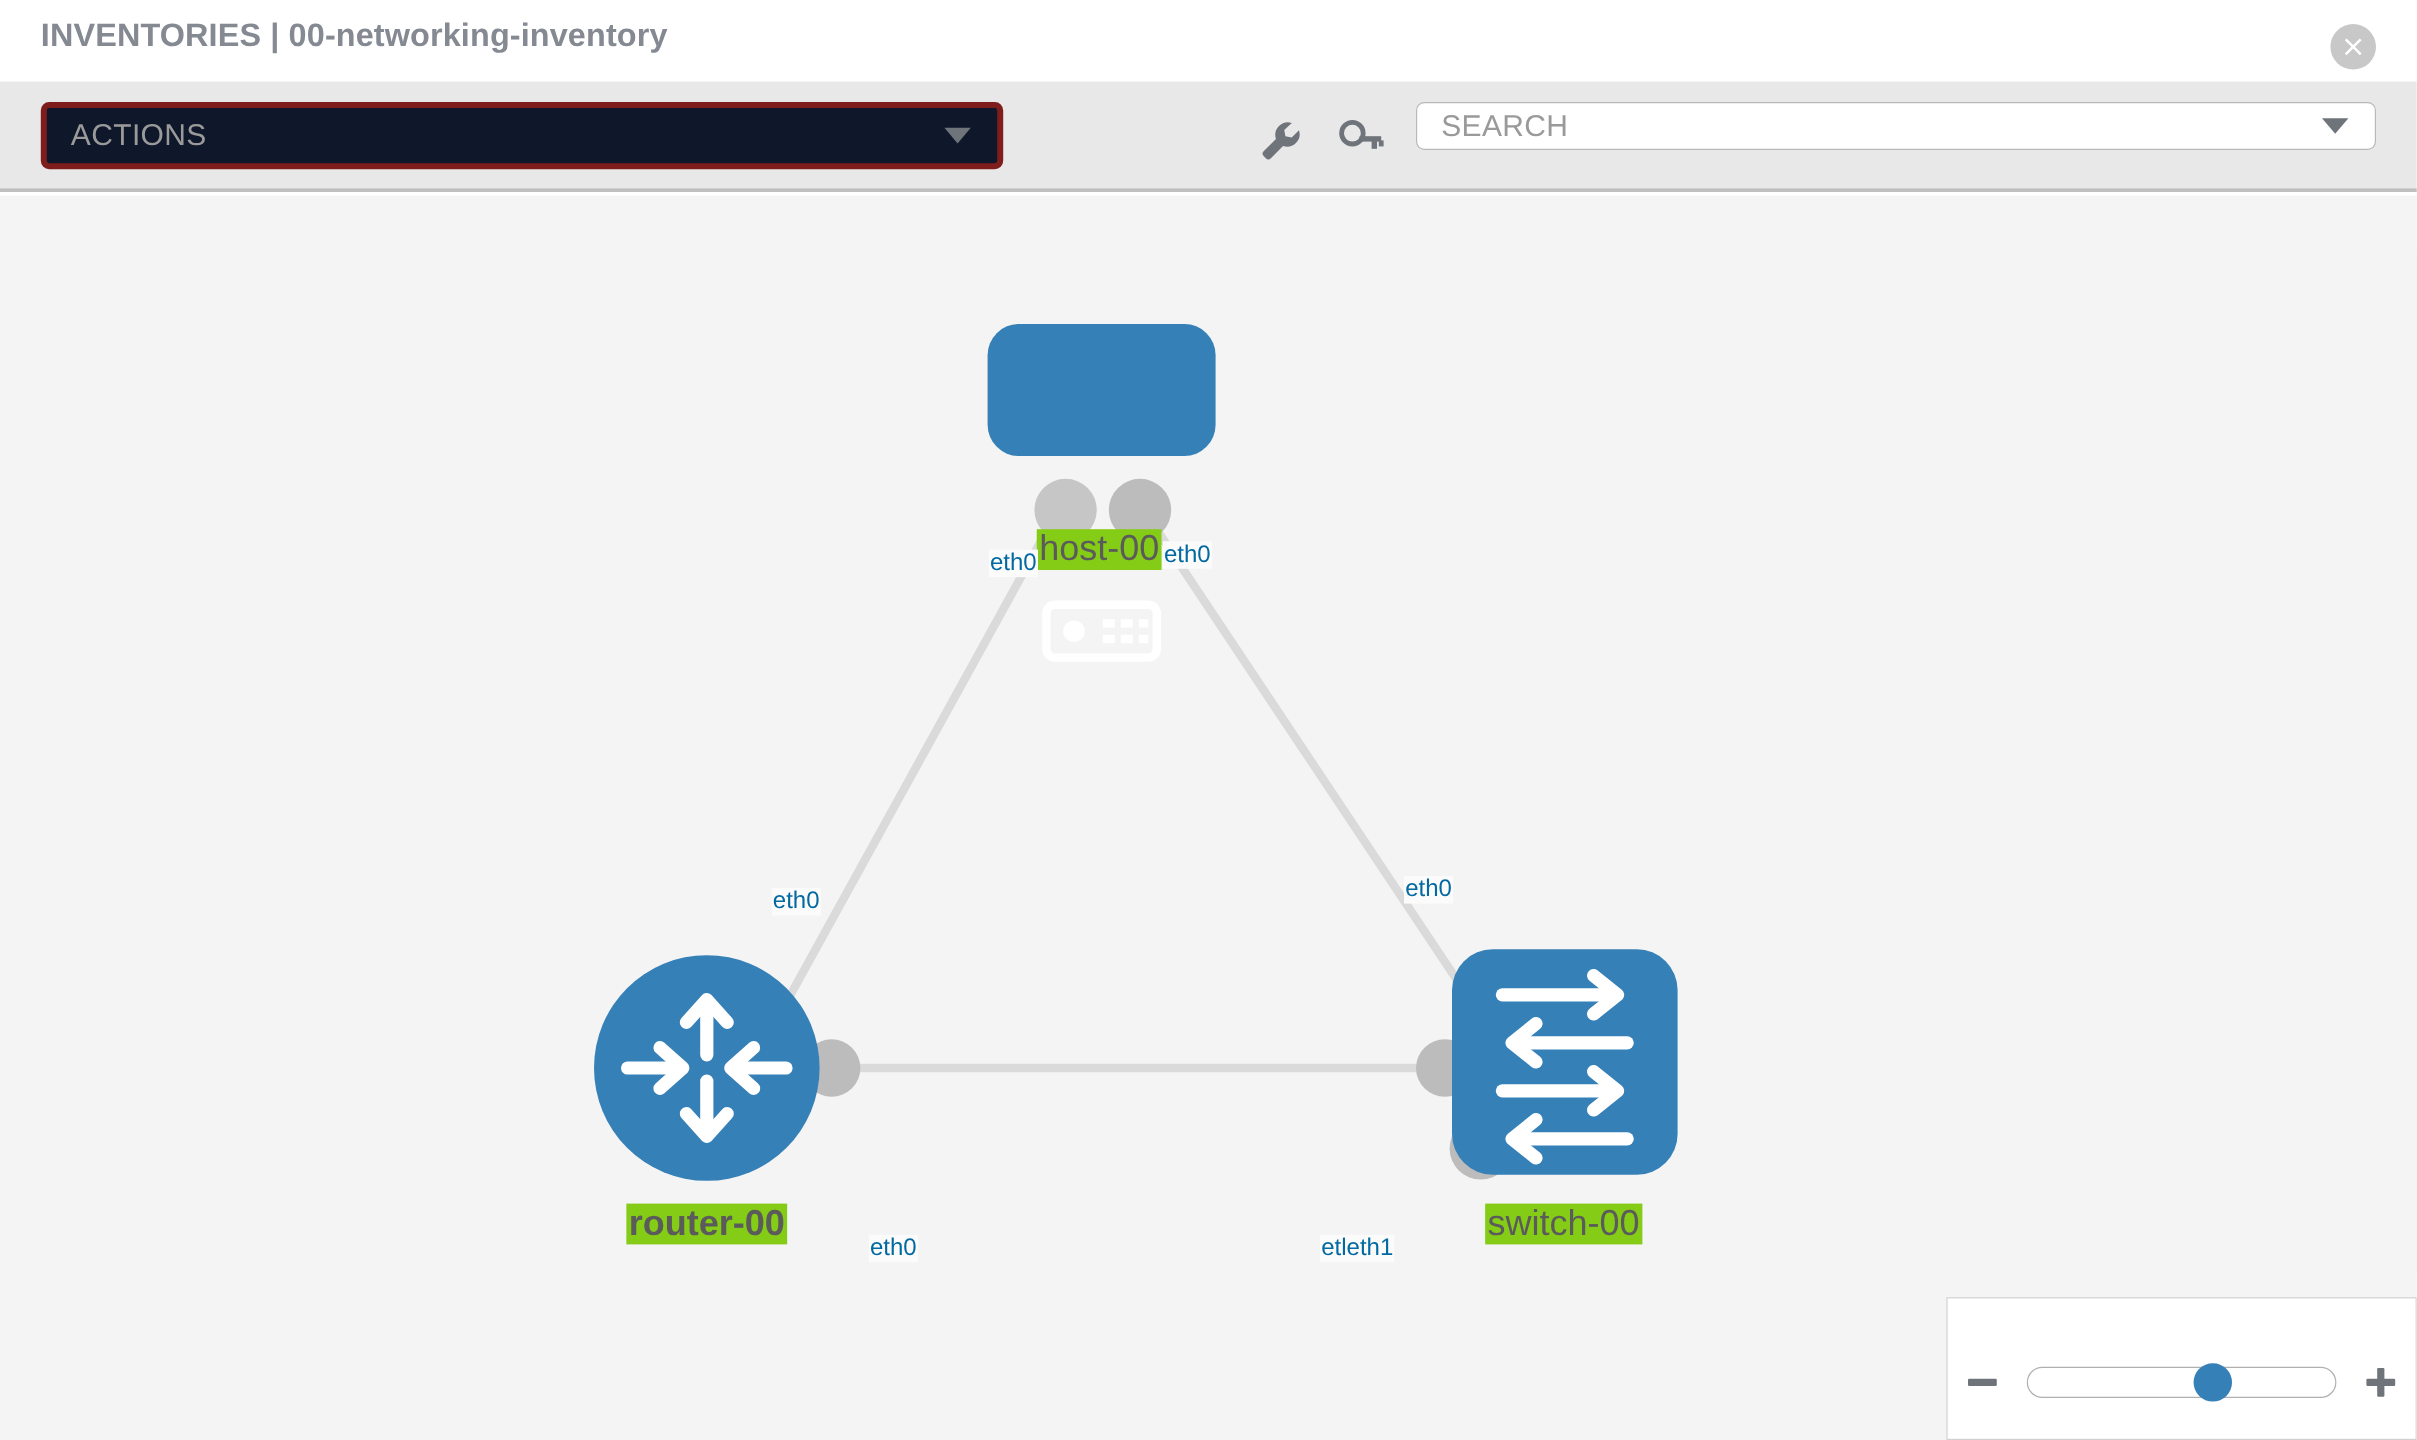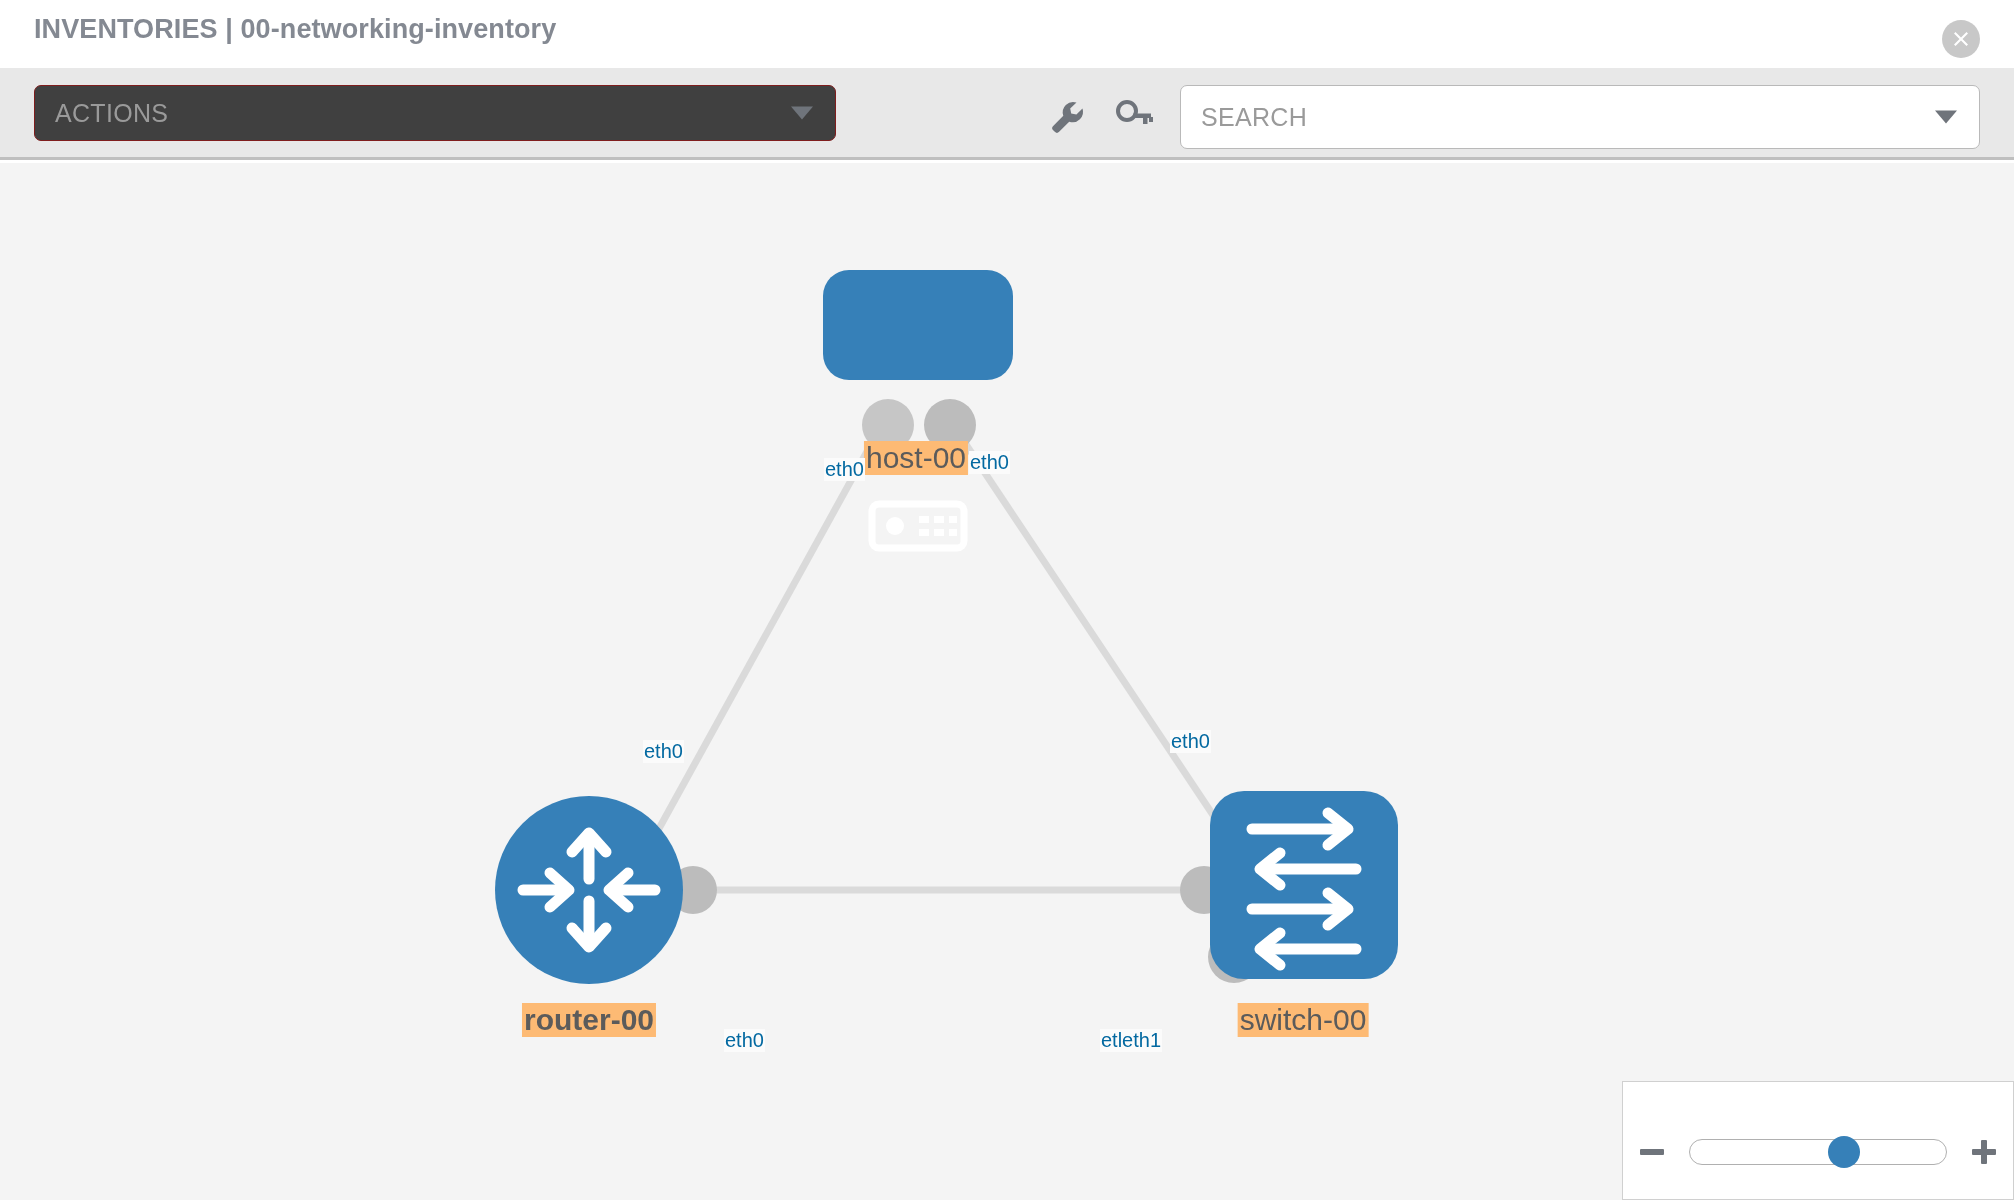--- a/index.html
+++ b/index.html
@@ -38,22 +38,22 @@
   
   .toolbar {
     position: absolute; left: 0; top: 68px;
     width: 2014px; height: 92px;
     background: #e8e8e8;
     border-bottom: 3px solid #bfbfbf;
   }
   .actions-select {
     position: absolute; left: 34px; top: 85px;
     width: 802px; height: 56px;
-    background: #404040;
-    border: 1px solid #7f1d1d;
+    background: #0f172a;
+    border: 5px solid #7f1d1d;
     border-radius: 7px;
     display: flex; align-items: center;
     cursor: pointer;
   }
   .actions-select .label {
     margin-left: 20px;
     font-size: 25px; color: #9a9a9a;
     letter-spacing: 0.3px;
   }
   .caret {
@@ -67,21 +67,21 @@
   .tool-icon {
     position: absolute; top: 96px;
     width: 42px; height: 42px;
     cursor: pointer;
   }
   .tool-icon.wrench { left: 1045px; }
   .tool-icon.key    { left: 1112px; }
 
   .search-box {
     position: absolute; left: 1180px; top: 85px;
-    width: 800px; height: 64px;
+    width: 800px; height: 40px;
     background: #ffffff;
     border: 1px solid #b9b9b9;
     border-radius: 7px;
     display: flex; align-items: center;
     cursor: text;
   }
   .search-box .label {
     margin-left: 20px;
     font-size: 25px; color: #9a9a9a;
     letter-spacing: 0.3px;
@@ -93,21 +93,21 @@
     width: 2014px; height: 1037px;
     background: #f4f4f4;
     overflow: hidden;
   }
   .topology-svg { position: absolute; left: 0; top: 0; }
 
   
   .node-label {
     position: absolute;
     font-size: 30px; color: #5b5b5b;
-    background: #fdba74;
+    background: #84cc16;
     white-space: nowrap;
     transform: translateX(-50%);
     padding: 0 2px;
   }
   .iface-label {
     position: absolute;
     font-size: 20px; color: #0369a1;
     background: #fbfbfb;
     white-space: nowrap;
     padding: 0 1px;

